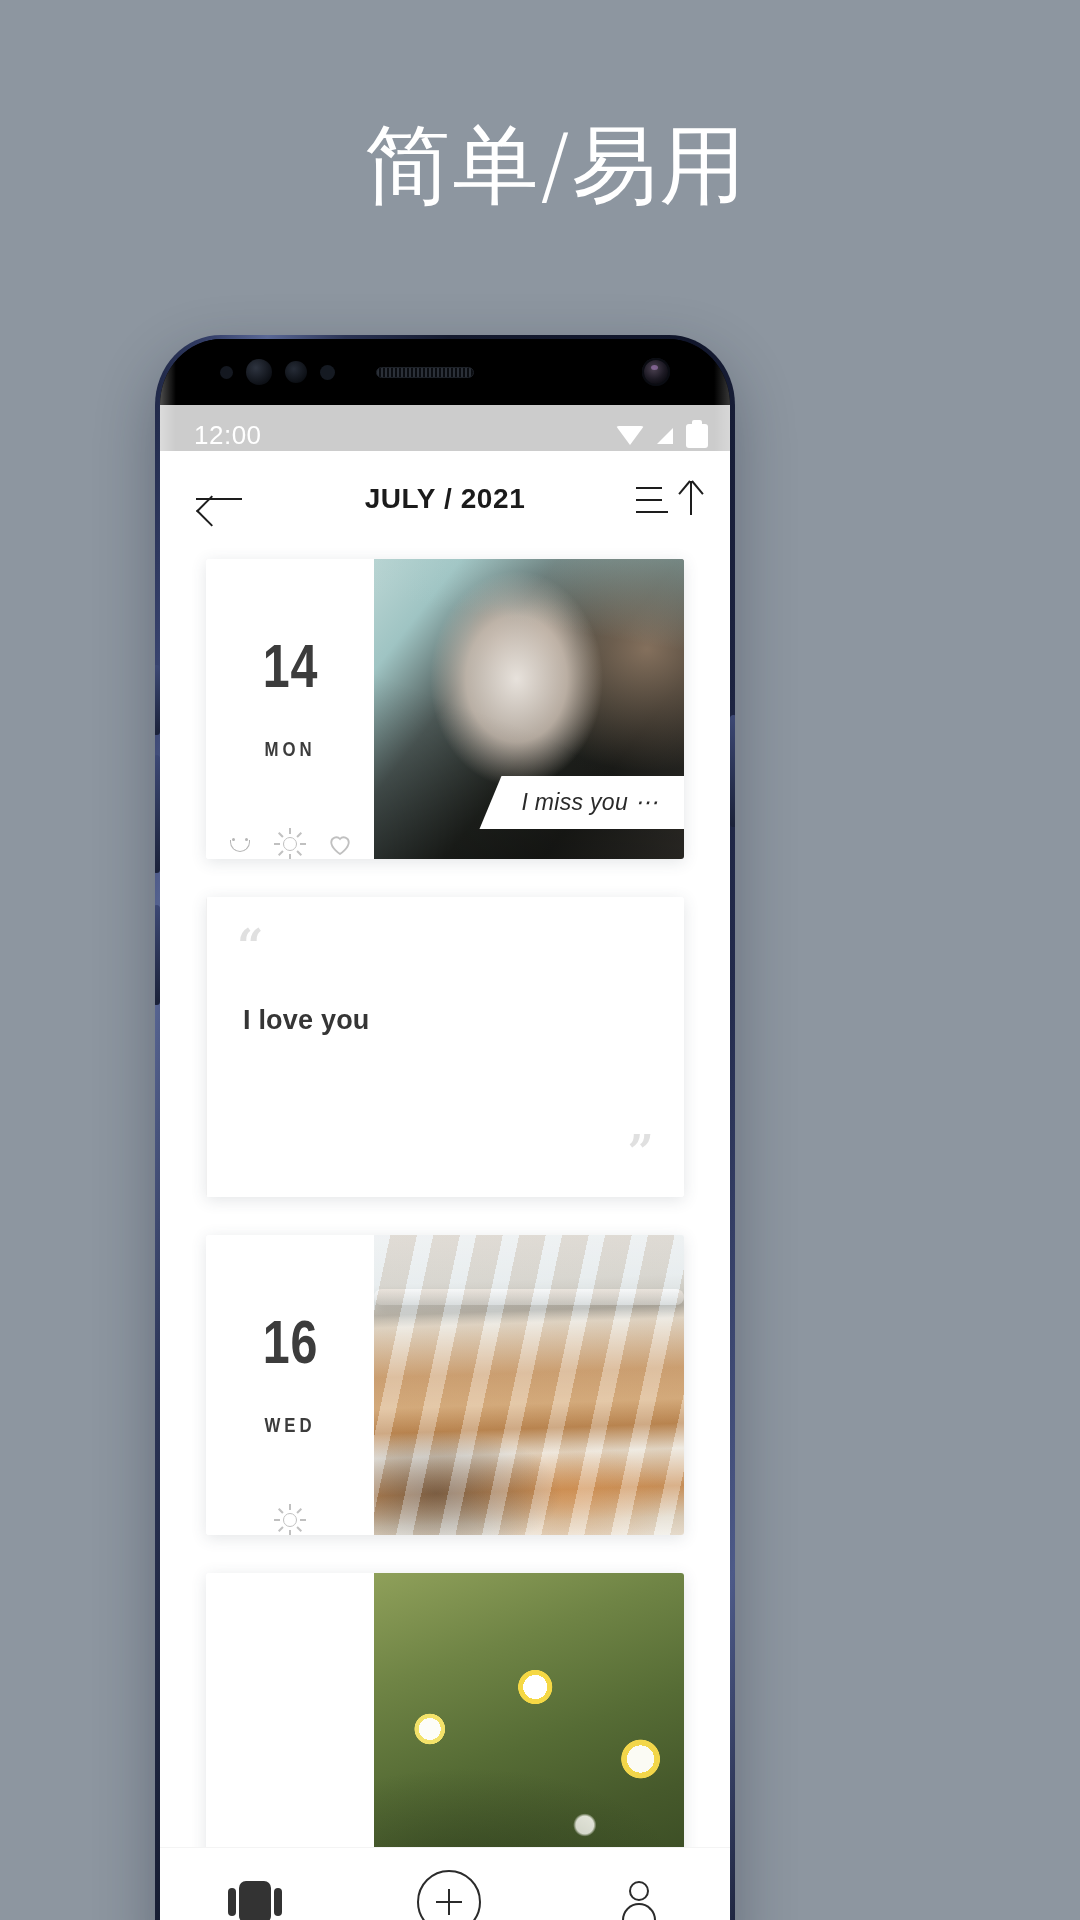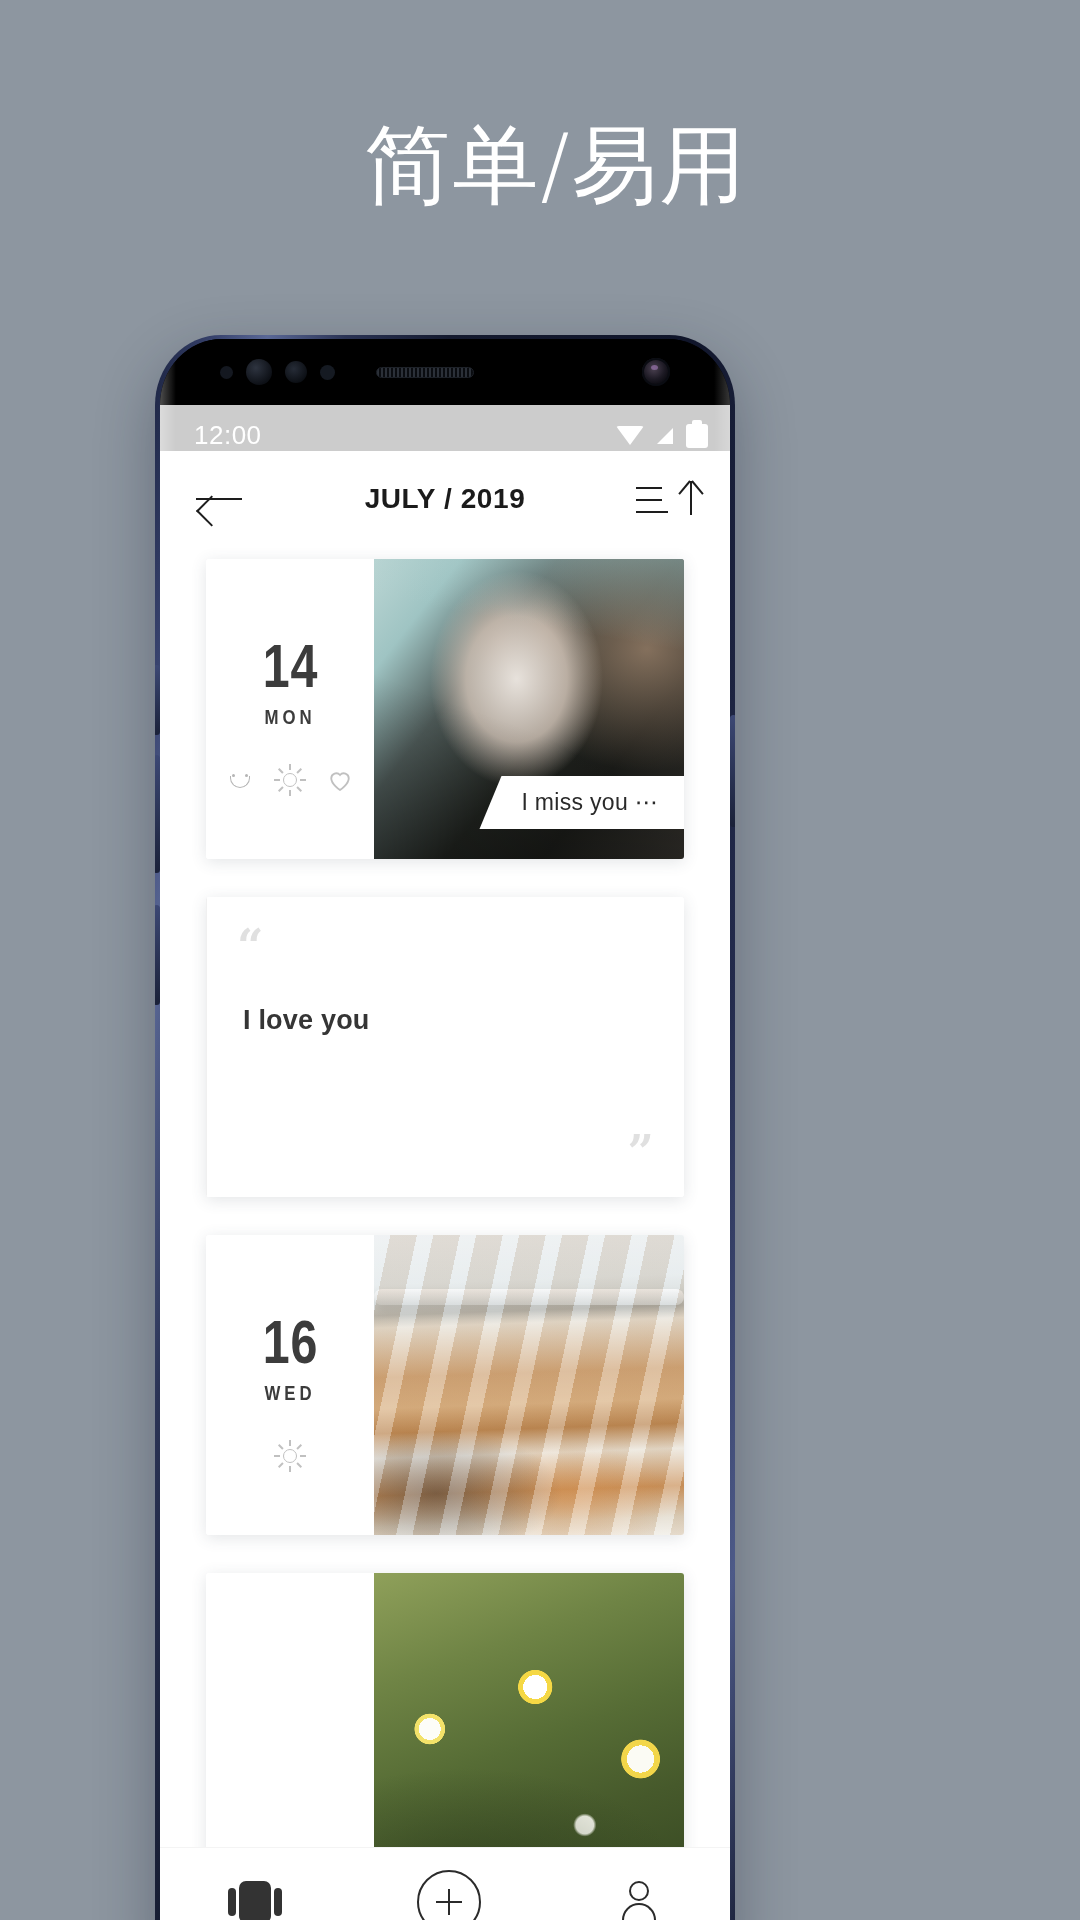--- a/index.html
+++ b/index.html
@@ -178,20 +178,21 @@
     overflow: hidden;
     position: relative;
   }
   .card-left {
     width: 168px; flex: 0 0 168px;
     background: #ffffff;
     display: flex; flex-direction: column; align-items: center;
     padding-top: 76px;
     position: relative;
     z-index: 2;
+    gap: 32px;
   }
   .daynum {
     font-size: 62px; font-weight: bold; color: #3c3c3c;
     font-family: "Liberation Sans Narrow","Liberation Sans", sans-serif;
     transform: scaleX(.78); letter-spacing: 1px; line-height: 1;
   }
   .dayname {
     font-size: 21px; font-weight: bold; color: #3c3c3c; letter-spacing: 5px;
     transform: scaleX(.8); margin-top: 8px;
   }
@@ -269,20 +270,21 @@
   
   .caption {
     position: absolute;
     right: 0; bottom: 30px;
     background: #ffffff;
     padding: 13px 26px 13px 42px;
     font-size: 23px; color: #2a2a2a;
     clip-path: polygon(22px 0, 100% 0, 100% 100%, 0 100%);
     box-shadow: -4px 4px 10px rgba(0,0,0,.12);
     letter-spacing: .3px;
+    font-style: italic;
   }
 
   
   .quote-body {
     position: relative;
     height: 100%;
     padding: 40px 34px 30px 36px;
     background: #ffffff;
     border-left: 1px solid #f0f0f0;
   }
@@ -371,21 +373,21 @@
         <span class="status-time">12:00</span>
         <span class="status-icons">
           <span class="ic-wifi"></span>
           <span class="ic-signal"></span>
           <span class="ic-batt"></span>
         </span>
       </div>
 
       <div class="app-header">
         <div class="back-arrow"></div>
-        <div class="app-title">JULY / 2019</div>
+        <div class="app-title">JULY / 2021</div>
         <div class="sort-icon">
           <span class="ln"></span>
             <span class="ln"></span>
             <span class="ln"></span>
           <span class="up"></span>
         </div>
       </div>
 
       <div class="card-list">
 

